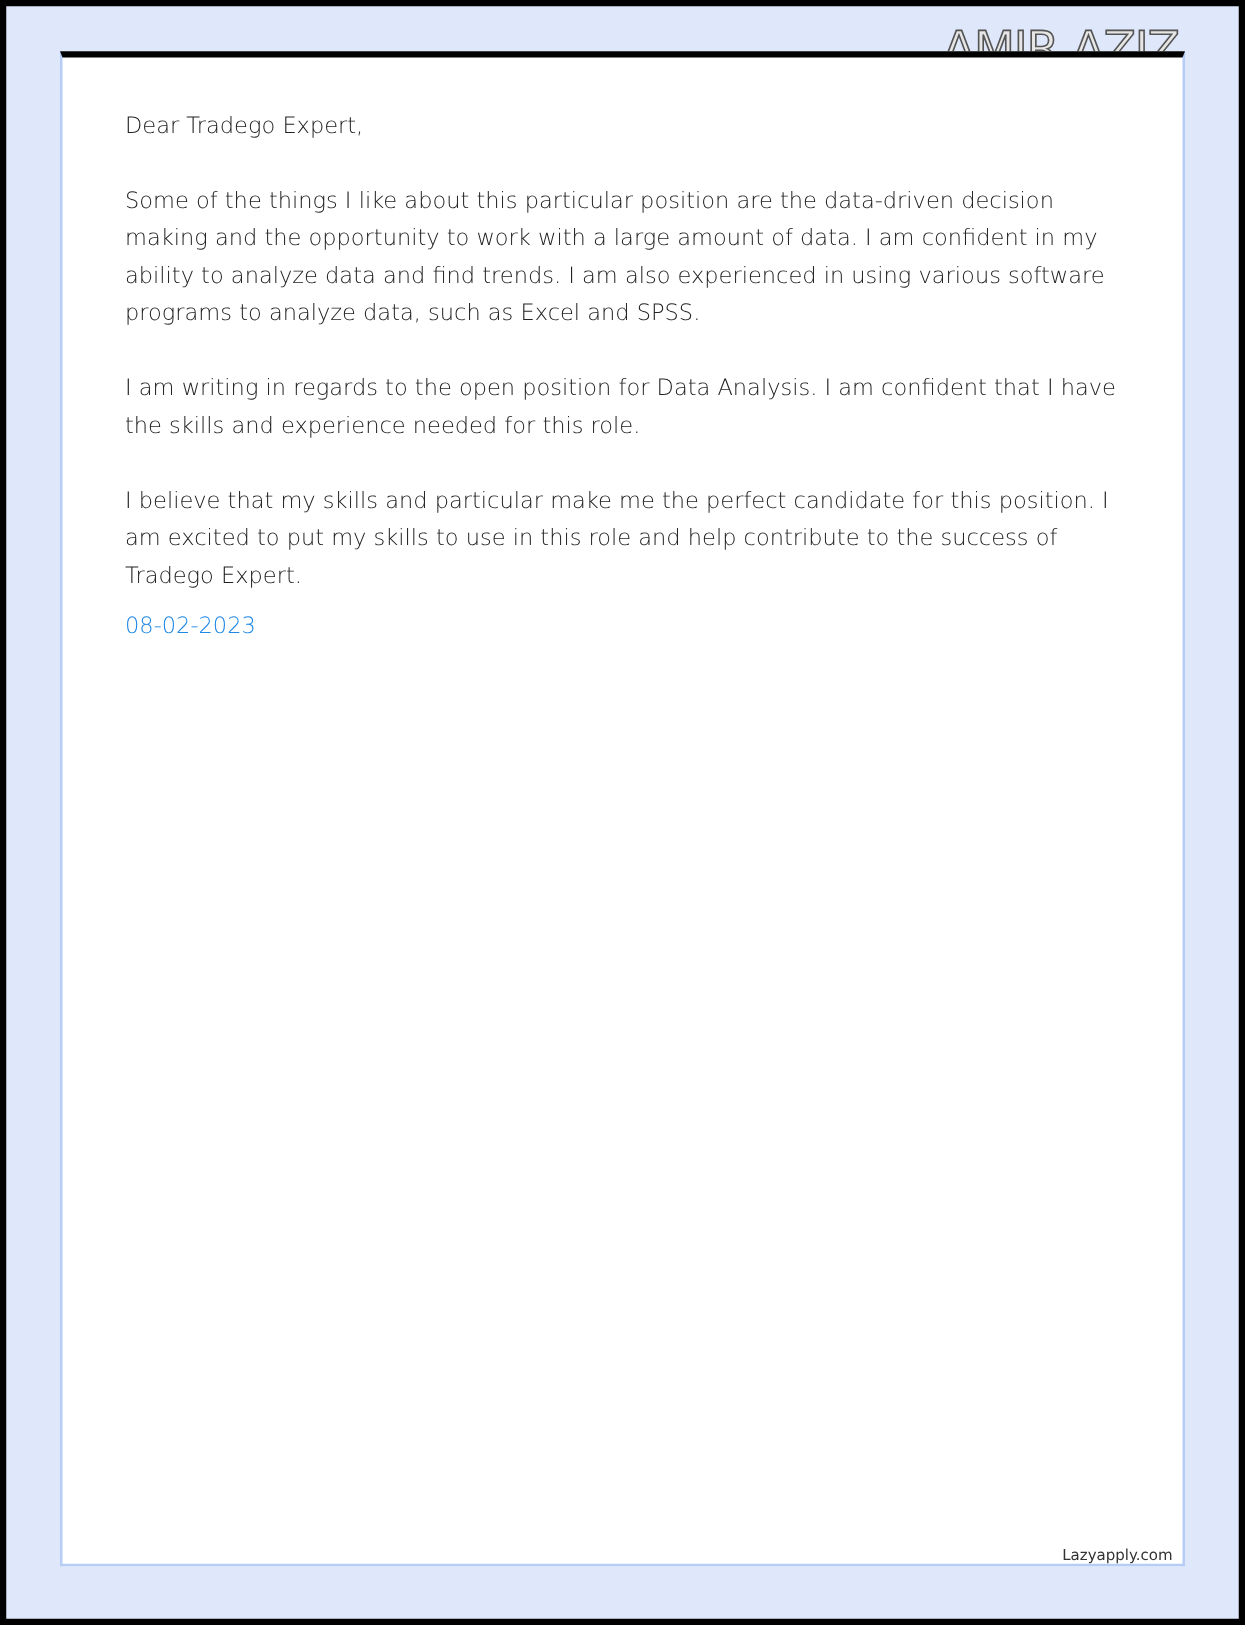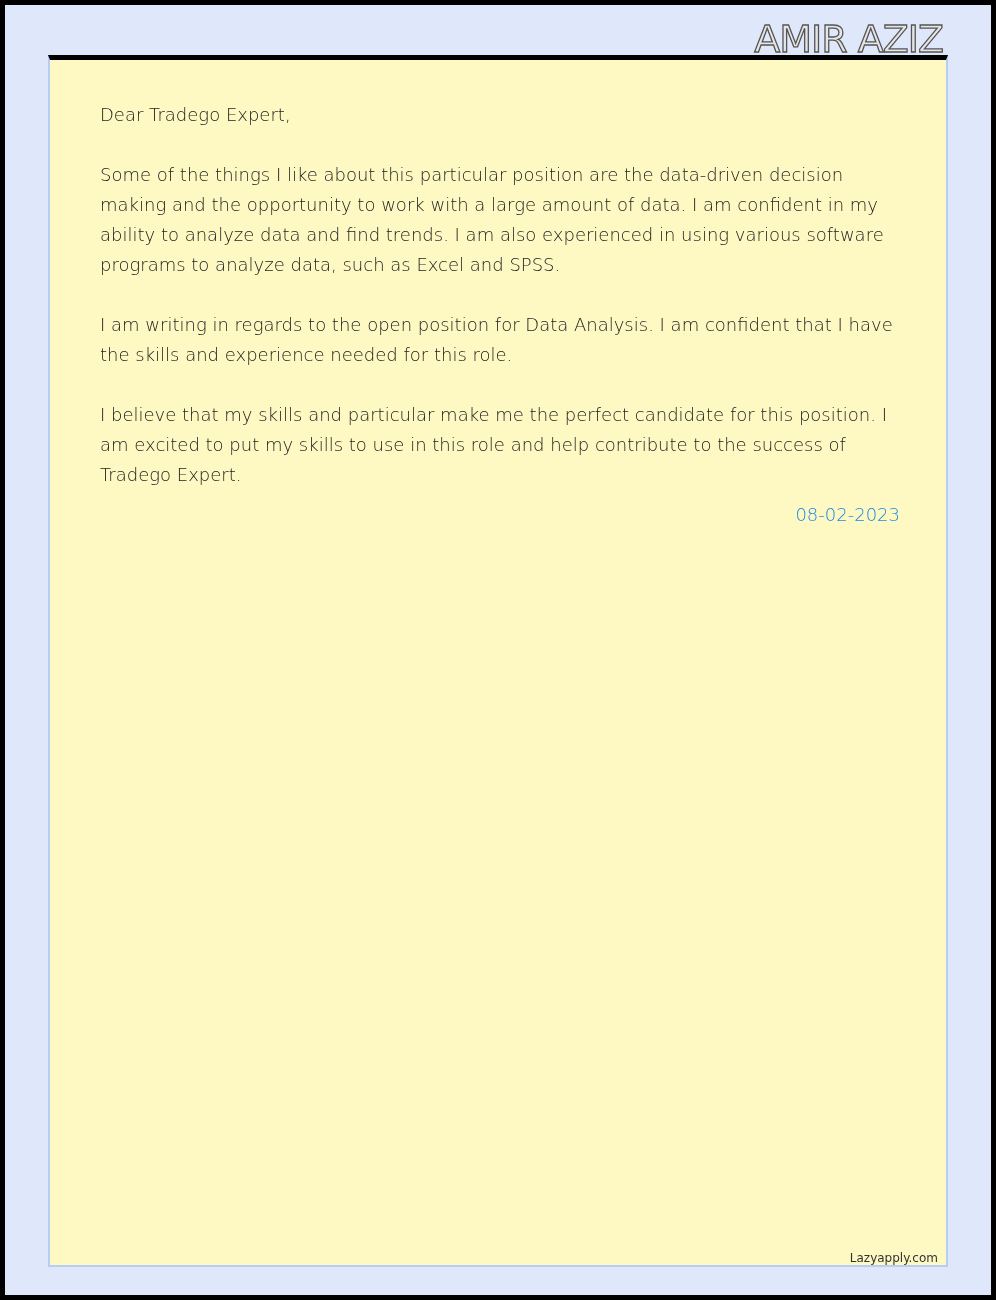--- a/index.html
+++ b/index.html
@@ -12,34 +12,34 @@
   .name {
     position:absolute; right:48px; top:12px;
     font-family:"DejaVu Sans", sans-serif;
     font-size:38px; letter-spacing:-1px;
     color:#e6e6e6;
     -webkit-text-stroke:1.3px #555;
     line-height:44px;
     margin-left:23px;
   }
   .page {
-    position:absolute; left:43px; top:50px;
+    position:absolute; left:43px; top:36px;
     width:896px; height:1205px;
-    background:#fef9c3;
+    background:#ffffff;
     border-left:2px solid #b6cdf5; border-right:2px solid #b6cdf5; border-bottom:2px solid #b6cdf5;
     border-top:5px solid #000;
   }
   .content {
     position:absolute; left:50px; top:40px; width:800px;
     font-size:18px; line-height:30px; color:#222;
     font-weight:300;
   }
   .content p { margin:0 0 30px 0; }
   .content p.last { margin-bottom:10px; }
-  .date { color:#1e88e5;text-align:right; }
+  .date { color:#1e88e5; }
   .footer {
     position:absolute; right:8px; bottom:0px;
     font-size:12px; color:#333;padding-left:20px;
   }
 </style>
 </head>
 <body>
 
 <div class="name">AMIR AZIZ</div>
 

